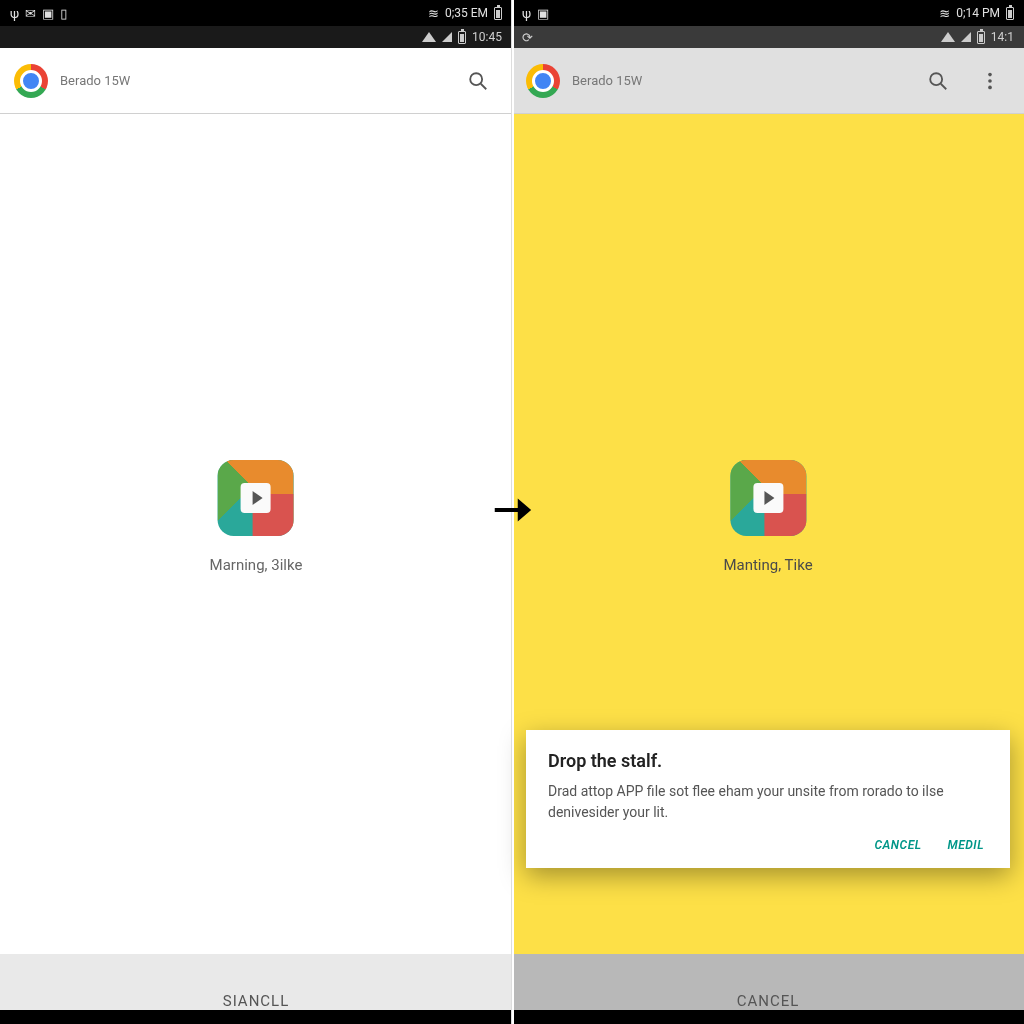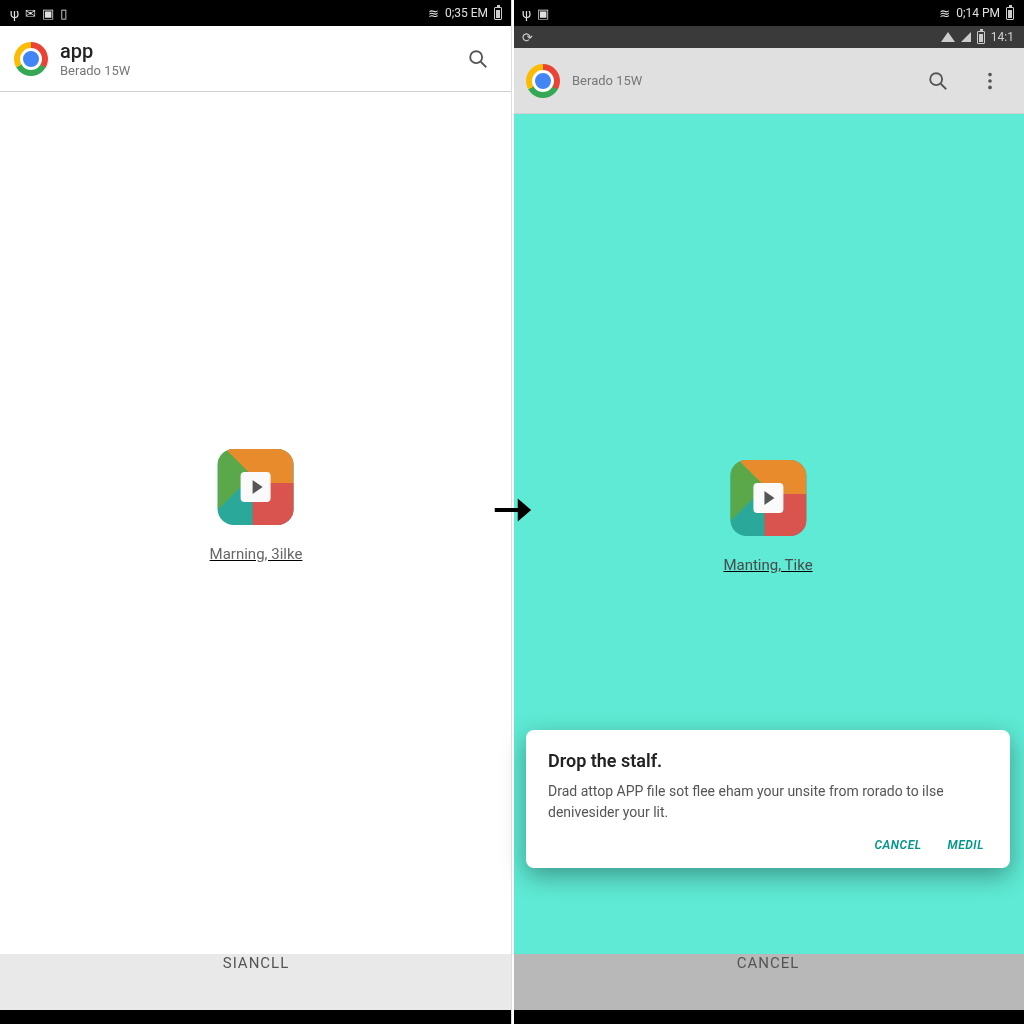--- a/index.html
+++ b/index.html
@@ -1,19 +1,19 @@
 <!DOCTYPE html>
 <html><head>
 <meta charset="utf-8">
 <style>
   * { box-sizing: border-box; margin: 0; padding: 0; }
   html, body { width: 1024px; height: 1024px; overflow: hidden; font-family: Roboto, Arial, sans-serif; background: #fff; }
   .stage { position: relative; width: 1024px; height: 1024px; display: flex; }
   .phone { position: relative; flex: 0 0 50%; height: 100%; background: #fff; display: flex; flex-direction: column; }
-  .phone.right .content-area { background: #5eead4; }
+  .phone.right .content-area { background: #fde047; }
   .phone.right .app-bar { background: #e0e0e0; }
   .phone.right .bottom-bar { background: #b8b8b8; color:#555; }
   .phone.right .app-label { color:#4a4a4a; }
 
   
   .status-top { background:#000; color:#e0e0e0; height:26px; display:flex; align-items:center; padding:0 10px; font-size:12px; }
   .status-top .left-icons { display:flex; gap:6px; align-items:center; }
   .status-top .spacer { flex:1; }
   .status-top .right-cluster { display:flex; gap:6px; align-items:center; }
   .status-mid { background:#1a1a1a; color:#cfcfcf; height:22px; display:flex; align-items:center; justify-content:flex-end; padding:0 10px; font-size:12px; gap:6px;}
@@ -24,36 +24,36 @@
   .chrome-icon { width:34px; height:34px; border-radius:50%; position:relative; background:conic-gradient(#ea4335 0 120deg,#34a853 120deg 240deg,#fbbc05 240deg 360deg); display:flex; align-items:center; justify-content:center;}
   .chrome-icon::after { content:""; width:16px; height:16px; border-radius:50%; background:#4285f4; border:3px solid #fff; }
   .titles { flex:1; }
   .titles .t1 { font-size:20px; color:#222; font-weight:500; }
   .titles .t2 { font-size:13px; color:#777; }
   .icon-btn { width:40px; height:40px; display:flex; align-items:center; justify-content:center; color:#555; }
   .icon-btn svg { width:22px; height:22px; }
 
   
   .content-area { flex:1; position:relative; background:#fff; }
-  .app-tile { position:absolute; left:50%; top:48%; transform:translate(-50%,-50%); text-align:left;text-decoration:underline; }
+  .app-tile { position:absolute; left:50%; top:48%; transform:translate(-50%,-50%); text-align:left; }
   .app-icon { width:76px; height:76px; border-radius:16px; margin:0 auto 20px; position:relative; overflow:hidden; background:#2aa89a;}
   .app-icon .seg1{position:absolute;inset:0;background:linear-gradient(135deg,#5aa84a 0 40%,transparent 40%);}
   .app-icon .seg2{position:absolute;inset:0;background:linear-gradient(45deg,transparent 55%,#e88b2d 55%);}
   .app-icon .seg3{position:absolute;right:0;bottom:0;width:55%;height:55%;background:#d9534f;border-top-left-radius:8px;}
   .app-icon .play{position:absolute;left:50%;top:50%;transform:translate(-50%,-50%);width:30px;height:30px;background:#fafafa;border-radius:4px;display:flex;align-items:center;justify-content:center;}
   .app-icon .play::after{content:"";border-left:10px solid #555;border-top:7px solid transparent;border-bottom:7px solid transparent;margin-left:3px;}
   .app-label { font-size:15px; color:#666; }
 
   
-  .bottom-bar { height:56px; background:#e9e9e9; display:flex; align-items:flex-start; justify-content:center; font-size:15px; letter-spacing:1px; color:#555;}
+  .bottom-bar { height:56px; background:#e9e9e9; display:flex; align-items:flex-end; justify-content:center; font-size:15px; letter-spacing:1px; color:#555;}
   .nav-bar { height:14px; background:#000; }
 
   
   .scrim { position:absolute; inset:0; }
-  .dialog { position:absolute; left:14px; right:14px; bottom:86px; background:#fff; border-radius:8px; box-shadow:0 8px 24px rgba(0,0,0,0.35); padding:20px 22px 10px; }
+  .dialog { position:absolute; left:14px; right:14px; bottom:86px; background:#fff; border-radius:0; box-shadow:0 8px 24px rgba(0,0,0,0.35); padding:20px 22px 10px; }
   .dialog h3 { font-size:18px; font-weight:600; color:#222; margin-bottom:10px;}
   .dialog p { font-size:14px; color:#555; line-height:1.45;}
   .dialog .actions { display:flex; justify-content:flex-end; gap:26px; padding:16px 4px 6px; }
   .dialog .actions span { font-size:12px; font-weight:600; letter-spacing:0.5px; color:#009688;font-style:italic;}
 
   
   .arrow { position:absolute; left:50%; top:50%; transform:translate(-50%,-50%); z-index:50;}
   .arrow svg { width:46px; height:46px; }
 
   
@@ -82,25 +82,32 @@
       </div>
       <div class="spacer"></div>
       <div class="right-cluster">
         <span class="glyph">≋</span>
         <span>0;35 EM</span>
         <div class="battery">
             <div class="fill"></div>
           </div>
       </div>
     </div>
+    <div class="status-mid">
+      <div class="wifi-tri"></div>
+      <div class="sig-tri"></div>
+      <div class="battery">
+          <div class="fill"></div>
+        </div>
+      <span>10:45</span>
+    </div>
 
     <div class="app-bar">
       <div class="chrome-icon"></div>
       <div class="titles">
-        <div class="t1">app</div>
         <div class="t2">Berado 15W</div>
       </div>
       <div class="icon-btn">
         <svg viewBox="0 0 24 24">
             <circle cx="10" cy="10" r="6.5" fill="none" stroke="#555" stroke-width="2"></circle>
             <line x1="15" y1="15" x2="21" y2="21" stroke="#555" stroke-width="2"></line>
           </svg>
       </div>
     </div>
 

